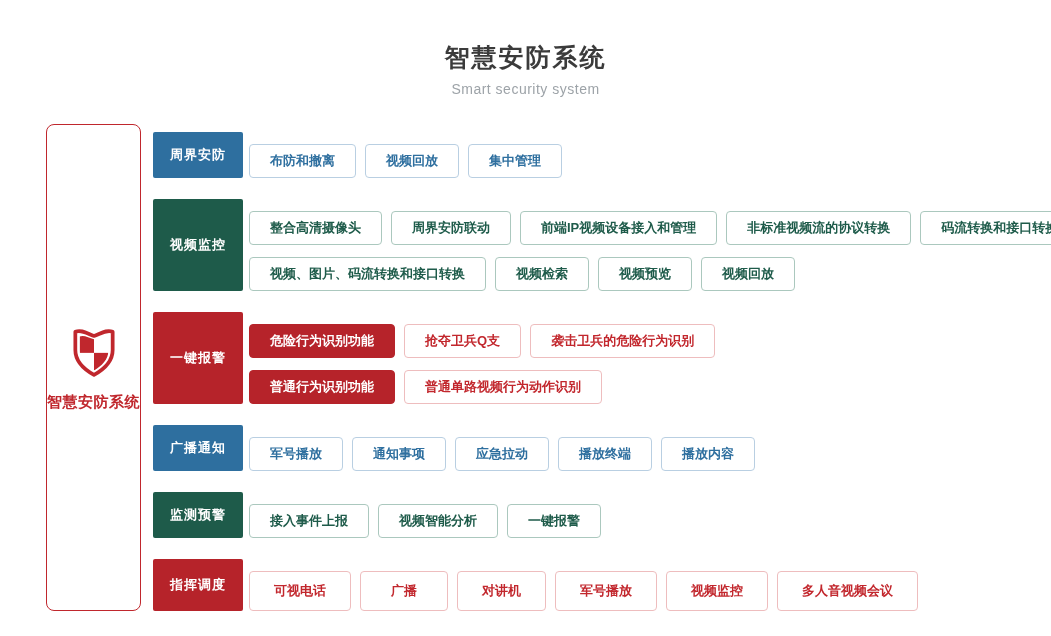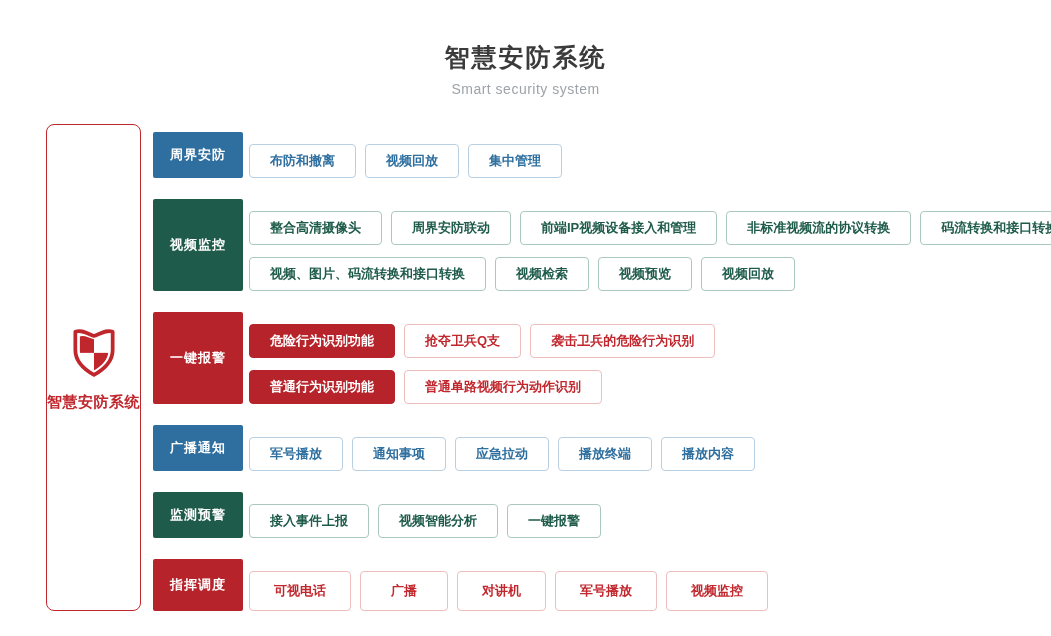--- a/index.html
+++ b/index.html
@@ -159,17 +159,18 @@
       </div>
       <div class="category-row large" style="--c: #b6232a; --border: #eebdbe; --text: #c2272d;">
         <div class="cat-label">指挥调度</div>
         <div class="item-lines">
           <div class="item-line">
             <div class="item">可视电话</div>
             <div class="item">广播</div>
             <div class="item">对讲机</div>
             <div class="item">军号播放</div>
             <div class="item">视频监控</div>
+            <div class="item">多人音视频会议</div>
           </div>
         </div>
       </div>
     </div>
 </div>
 
 </body></html>

